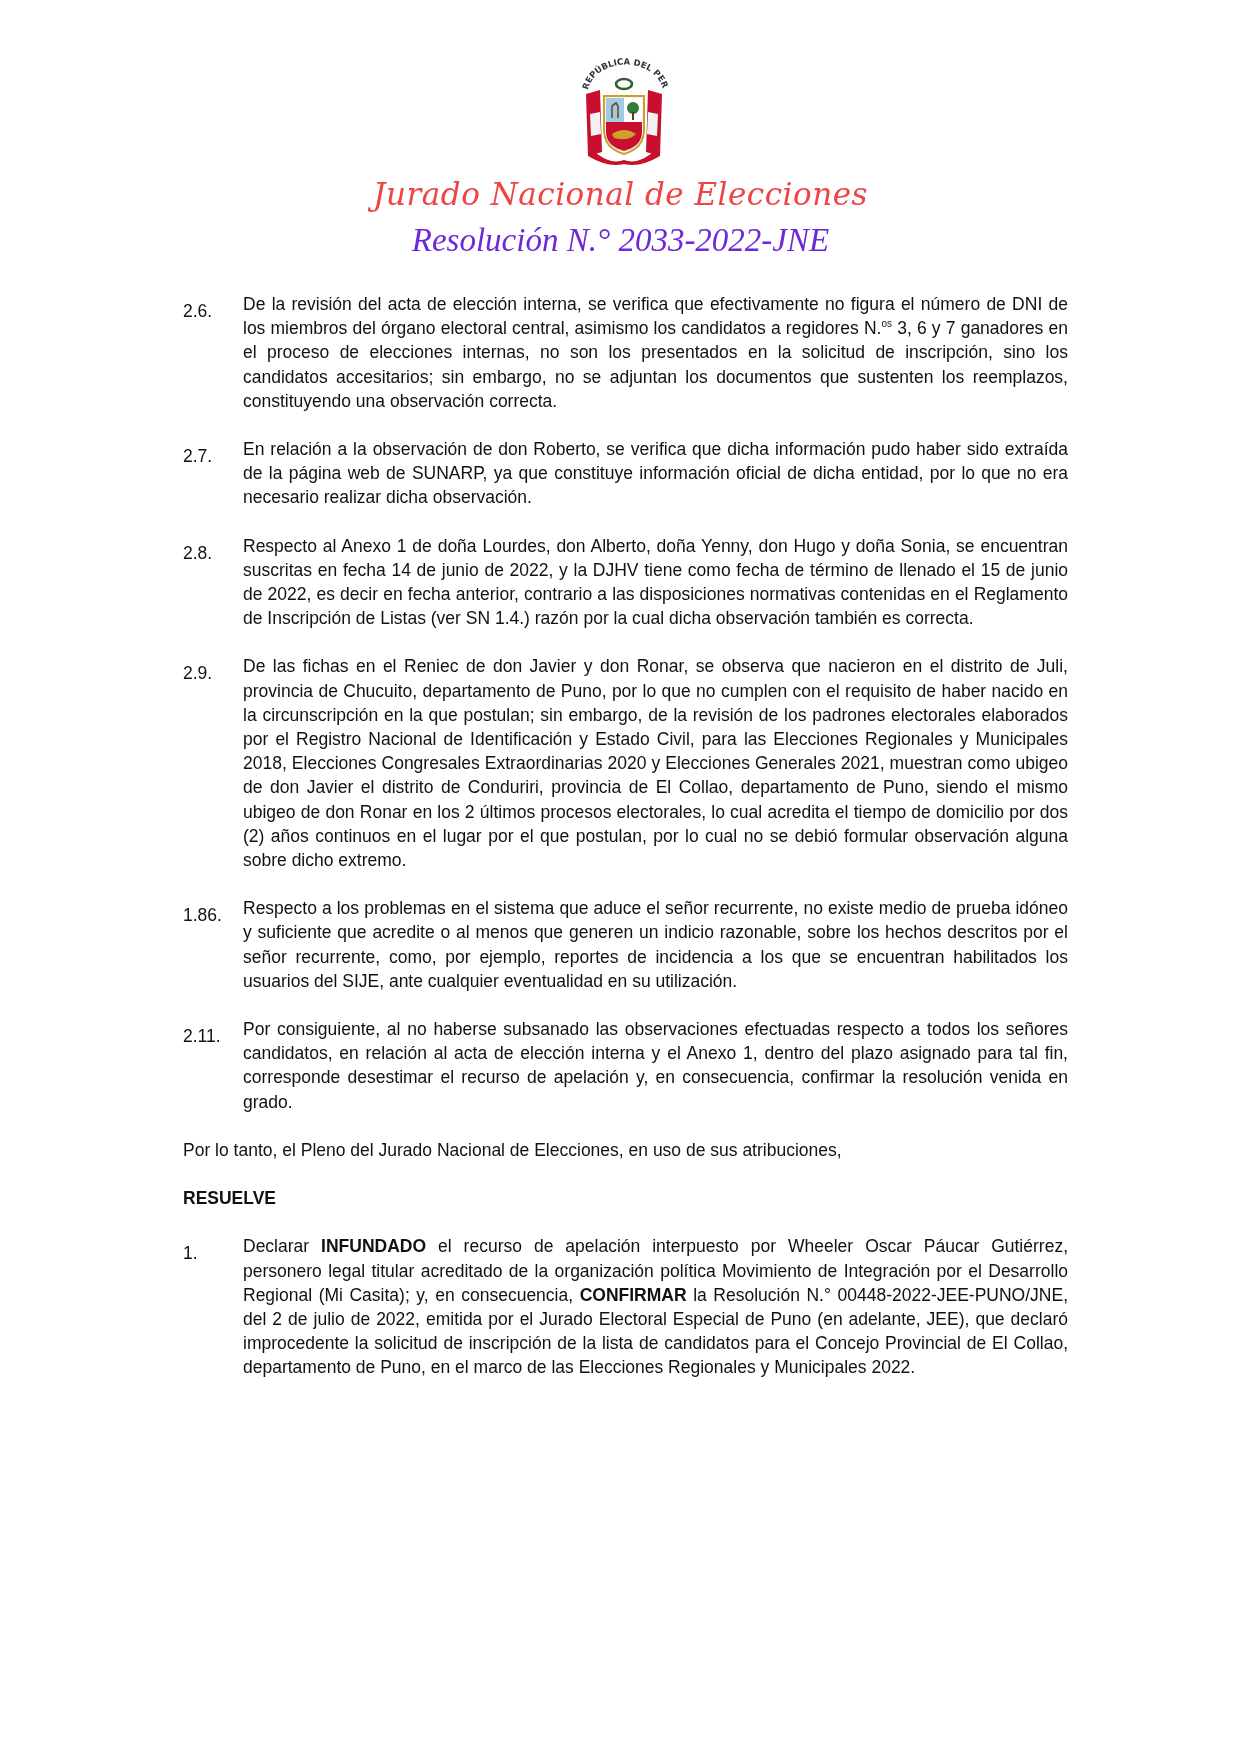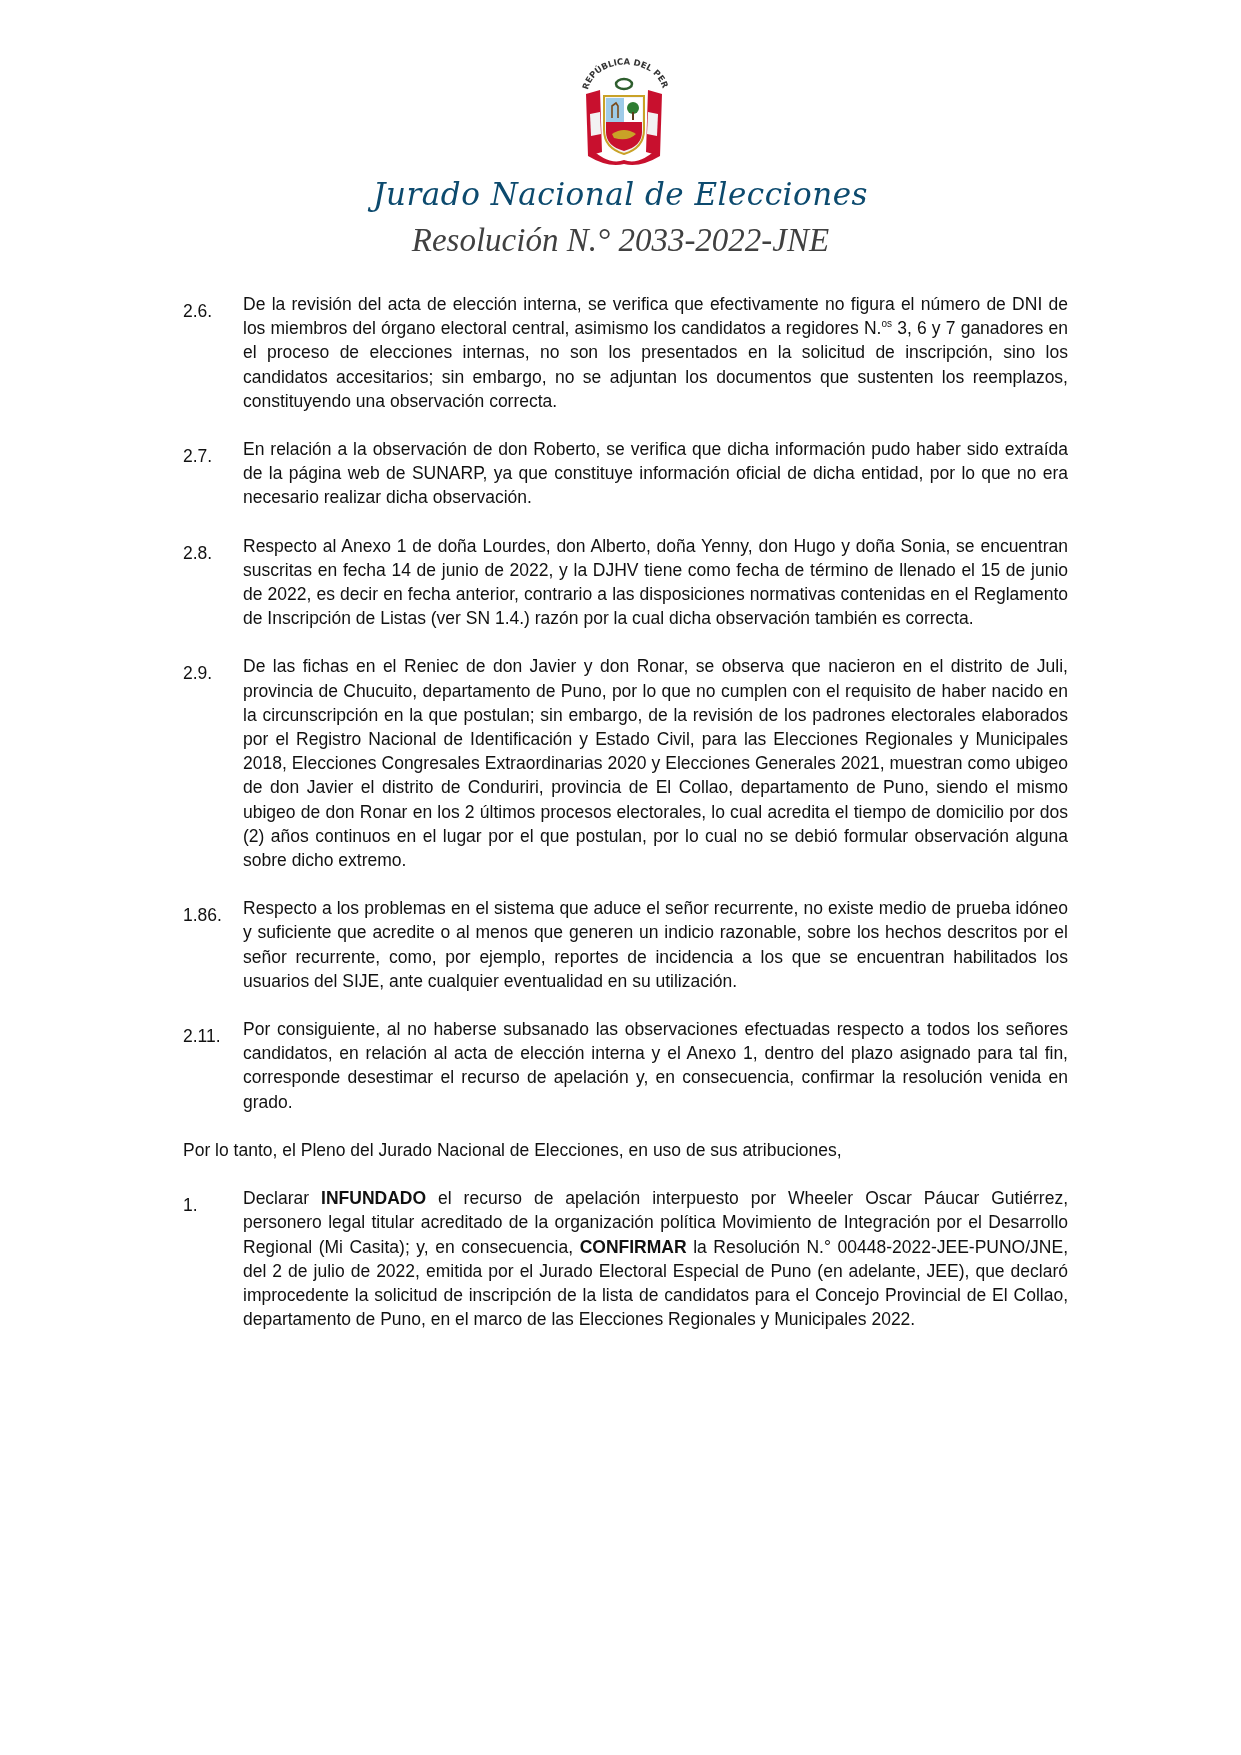--- a/index.html
+++ b/index.html
@@ -7,26 +7,26 @@
     width: 1241px; height: 1755px; position: relative; overflow: hidden;
     font-family: "Liberation Sans", sans-serif; color: #111111;
   }
   .header { position: absolute; left: 0; top: 0; width: 1241px; height: 260px; }
   .seal {
     position: absolute; left: 578px; top: 56px; width: 92px; height: 112px;
   }
   .org-title {
     position: absolute; left: 0; width: 1241px; top: 176px; text-align: center;
     font-family: "DejaVu Serif", serif; font-style: italic; font-size: 31px;
-    letter-spacing: 0.5px; color: #0c4a6e;
+    letter-spacing: 0.5px; color: #ef4444;
   }
   .res-title {
     position: absolute; left: 0; width: 1241px; top: 222px; text-align: center;
     font-family: "Liberation Serif", serif; font-style: italic; font-size: 33px;
-    color: #404040;
+    color: #6d28d9;
   }
   .body {
     position: absolute; left: 183px; top: 292px; width: 885px;
     font-size: 17.5px; line-height: 24.2px;
   }
   .item { position: relative; padding-left: 60px; text-align: justify; margin-bottom: 24px; }
   .item .num { position: absolute; left: 0; top: 7px; font-weight: normal; }
   .para { text-align: justify; margin-bottom: 24px; margin-top: 20px; }
   .heading { font-weight: bold; margin-bottom: 24px; }
   sup { font-size: 10px; line-height: 0; vertical-align: 7px; }
@@ -85,18 +85,19 @@
     <span class="num">1.86.</span>
     <span>Respecto a los problemas en el sistema que aduce el señor recurrente, no existe medio de prueba idóneo y suficiente que acredite o al menos que generen un indicio razonable, sobre los hechos descritos por el señor recurrente, como, por ejemplo, reportes de incidencia a los que se encuentran habilitados los usuarios del SIJE, ante cualquier eventualidad en su utilización.</span>
   </div>
   <div class="item">
     <span class="num">2.11.</span>
     <span>Por consiguiente, al no haberse subsanado las observaciones efectuadas respecto a todos los señores candidatos, en relación al acta de elección interna y el Anexo 1, dentro del plazo asignado para tal fin, corresponde desestimar el recurso de apelación y, en consecuencia, confirmar la resolución venida en grado.</span>
   </div>
 
   <div class="para">Por lo tanto, el Pleno del Jurado Nacional de Elecciones, en uso de sus atribuciones,</div>
 
+  <div class="heading">RESUELVE</div>
 
   <div class="item">
     <span class="num">1.</span>
     <span><span>Declarar </span><b>INFUNDADO</b><span> el recurso de apelación interpuesto por Wheeler Oscar Páucar Gutiérrez, personero legal titular acreditado de la organización política Movimiento de Integración por el Desarrollo Regional (Mi Casita); y, en consecuencia, </span><b>CONFIRMAR</b><span> la Resolución N.° 00448-2022-JEE-PUNO/JNE, del 2 de julio de 2022, emitida por el Jurado Electoral Especial de Puno (en adelante, JEE), que declaró improcedente la solicitud de inscripción de la lista de candidatos para el Concejo Provincial de El Collao, departamento de Puno, en el marco de las Elecciones Regionales y Municipales 2022.</span></span>
   </div>
 </div>
 
 </body></html>

